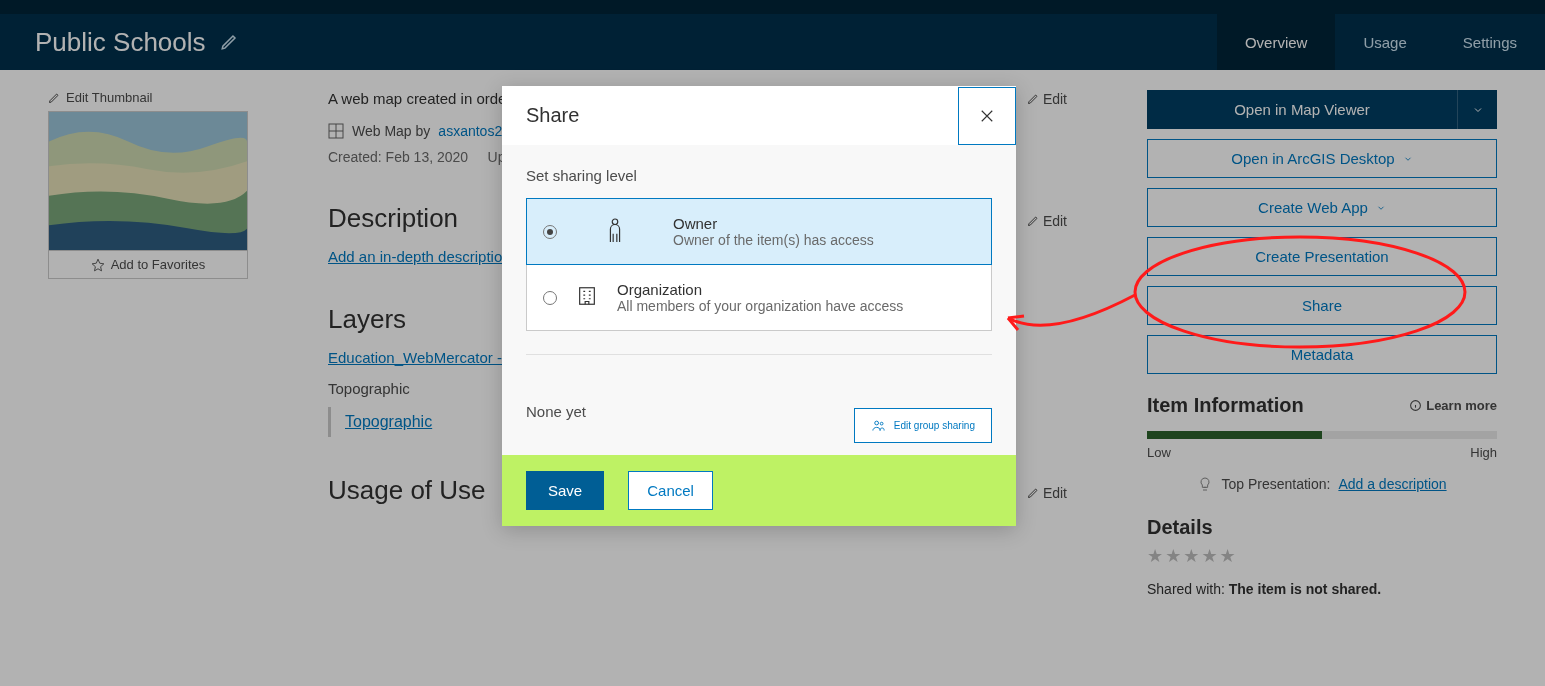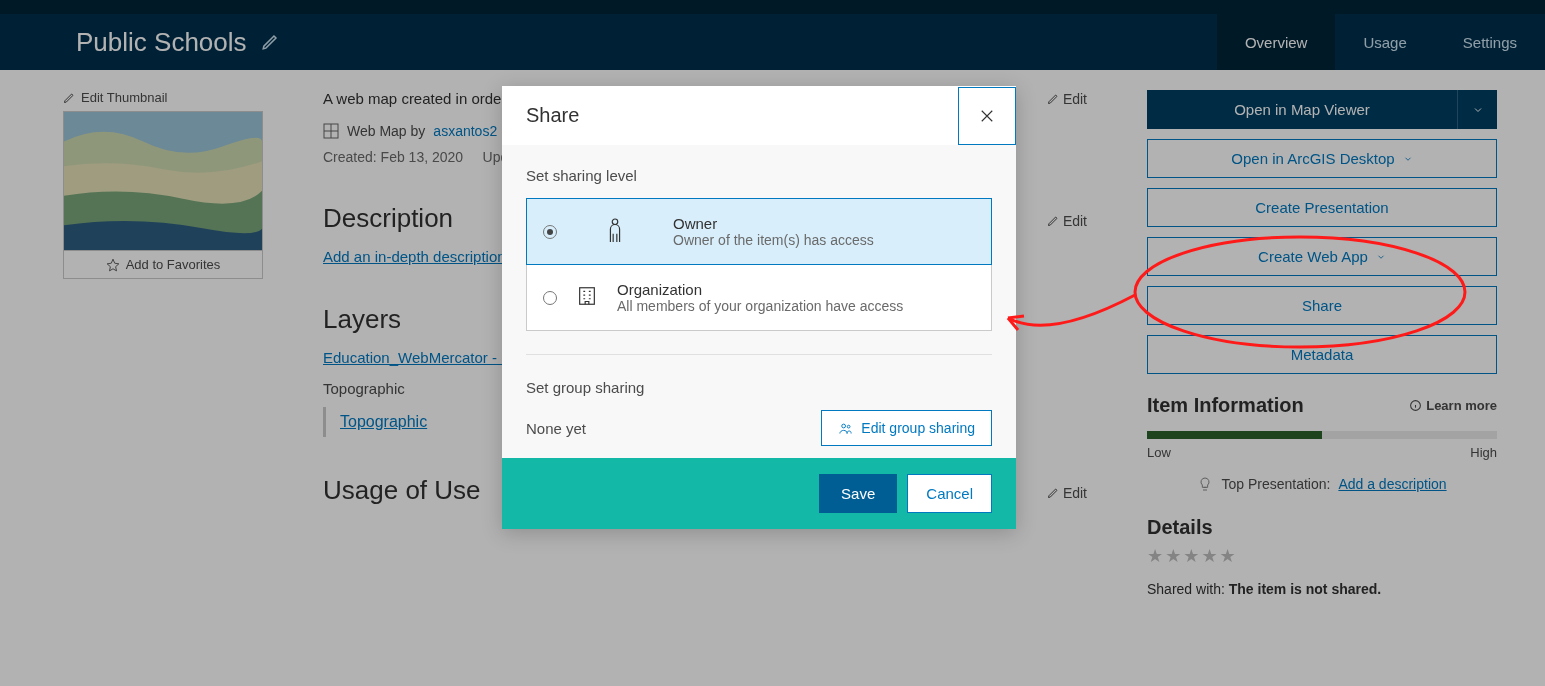--- a/index.html
+++ b/index.html
@@ -17,29 +17,29 @@
     --selected-blue-border: #0079c1;
     --button-blue: #005e95;
     --green-bar: #2b622b;
     --overlay: rgba(0,0,0,0.30);
   }
   * { box-sizing: border-box; font-family: "Avenir Next", "Segoe UI", Arial, sans-serif; }
   html, body { margin:0; padding:0; width:1545px; height:686px; overflow:hidden; }
   body { color: var(--text-dark); position:relative; }
 
   
-  .header { background: var(--header-blue); height:70px; display:flex; align-items:center; justify-content:space-between; padding-left:76px; color:#fff; border-top:14px solid var(--header-blue-dark); }
+  .header { background: var(--header-blue); height:70px; display:flex; align-items:center; justify-content:space-between; padding-left:35px; color:#fff; border-top:14px solid var(--header-blue-dark); }
   .header-left { display:flex; align-items:center; gap:14px; }
   .title { font-size:26px; font-weight:300; }
   .header .pencil { color:#cde3f0; }
   .tabs { display:flex; height:100%;text-align:center; }
   .tab { padding:0 28px; display:flex; align-items:center; color:#cde3f0; font-size:15px; cursor:pointer; }
   .tab.active { background: var(--header-blue-dark); color:#fff; }
 
-  .body { display:flex; padding:20px 48px 0 63px; gap:60px; }
+  .body { display:flex; padding:20px 48px 0 48px; gap:80px; }
   .left-col { width:200px; flex:none; }
   .mid-col { flex:1; }
   .right-col { width:350px; flex:none; }
 
   .edit-thumb-link { display:flex; align-items:center; gap:6px; font-size:13px; color:var(--text-medium); margin-bottom:6px; cursor:pointer; }
   .thumb { width:200px; height:140px; border:1px solid var(--border-gray); display:flex; align-items:center; justify-content:center; background:linear-gradient(180deg,#bad7e6 0%, #d7e7c7 40%, #e9e4c4 60%, #8fb98f 80%, #3a6a8a 100%); position:relative; }
   .thumb svg { width:100%; height:100%; }
   .add-fav { border:1px solid var(--border-gray); padding:6px; text-align:center; font-size:13px; color:var(--text-medium); display:flex; align-items:center; justify-content:center; gap:6px; cursor:pointer; border-top:none;}
 
   .summary { font-size:15px; color:var(--text-dark); }
@@ -90,22 +90,22 @@
   .radio-box { border:1px solid var(--border-gray); padding:16px; background:#fff; display:flex; align-items:center; gap:16px; margin-bottom:-1px; cursor:pointer;}
   .radio-box.selected { background:var(--selected-blue-bg); border:1px solid var(--selected-blue-border); position:relative; z-index:1;gap:44px;}
   .radio-dot { width:14px; height:14px; border:1px solid #767676; border-radius:50%; display:flex; align-items:center; justify-content:center; flex:none;}
   .radio-dot.checked::after { content:""; width:6px; height:6px; border-radius:50%; background:#444;}
   .radio-icon { width:28px; text-align:center; color:#444; flex:none;}
   .radio-text .rt-title { font-size:15px; color:#323232;}
   .radio-text .rt-sub { font-size:14px; color:#6a6a6a;}
   .divider { height:1px; background:#e0e0e0; margin:24px 0;}
   .group-row { display:flex; justify-content:space-between; align-items:center;}
   .none-yet { font-size:15px; color:var(--text-medium);}
-  .edit-group-btn { border:1px solid var(--accent-blue); color:var(--accent-blue); background:#fff; padding:9px 16px; font-size:14px; display:flex; align-items:center; gap:8px; cursor:pointer;}
-  .dialog-footer { padding:16px 24px; display:flex; justify-content:flex-end; gap:10px; background:#14b8a6;}
+  .edit-group-btn { border:1px solid var(--accent-blue); color:var(--accent-blue); background:#fff; padding:9px 16px; font-size:10px; display:flex; align-items:center; gap:8px; cursor:pointer;margin-top:29px;}
+  .dialog-footer { padding:16px 24px; display:flex; justify-content:flex-start; gap:24px; background:#bef264;}
   .btn-save { background:var(--button-blue); color:#fff; border:none; padding:10px 22px; font-size:15px; cursor:pointer;}
   .btn-cancel { background:#fff; color:var(--accent-blue); border:1px solid var(--accent-blue); padding:10px 18px; font-size:15px; cursor:pointer;}
 
   
   .annotation { position:absolute; left:990px; top:230px; width:480px; height:130px; pointer-events:none;}
 
   .icon-svg { vertical-align:middle; }
 </style>
 </head>
 <body>
@@ -215,27 +215,27 @@
             <path d="M6 9l6 6 6-6"></path>
           </svg>
       </div>
     </div>
     <div class="act-btn">
       <span>Open in ArcGIS Desktop</span>
       <svg class="icon-svg chev" width="10" height="10" viewBox="0 0 24 24" fill="none" stroke="currentColor" stroke-width="2">
           <path d="M6 9l6 6 6-6"></path>
         </svg>
     </div>
-    <div class="act-btn">Create Presentation</div>
     <div class="act-btn">
       <span>Create Web App</span>
       <svg class="icon-svg chev" width="10" height="10" viewBox="0 0 24 24" fill="none" stroke="currentColor" stroke-width="2">
           <path d="M6 9l6 6 6-6"></path>
         </svg>
     </div>
+    <div class="act-btn">Create Presentation</div>
     <div class="act-btn">Share</div>
     <div class="act-btn">Metadata</div>
 
     <div class="info-head">
       <span>Item Information</span>
       <span class="learn-more">
         <svg class="icon-svg" width="13" height="13" viewBox="0 0 24 24" fill="none" stroke="currentColor" stroke-width="2">
             <circle cx="12" cy="12" r="9"></circle>
             <path d="M12 8h0M12 11v5"></path>
           </svg>
@@ -303,21 +303,20 @@
           </svg>
       </div>
       <div class="radio-text">
         <div class="rt-title">Organization</div>
         <div class="rt-sub">All members of your organization have access</div>
       </div>
     </div>
 
     <div class="divider"></div>
 
-    <div class="set-label">Set group sharing</div>
     <div class="group-row">
       <span class="none-yet">None yet</span>
       <div class="edit-group-btn">
         <svg width="15" height="15" viewBox="0 0 24 24" fill="none" stroke="currentColor" stroke-width="1.5">
             <circle cx="9" cy="8" r="3"></circle>
             <circle cx="17" cy="9" r="2.2"></circle>
             <path d="M3 20c0-3 3-5 6-5s6 2 6 5M14 20c0-2 1.5-4 4-4s3 2 3 4"></path>
           </svg>
         <span>Edit group sharing</span>
       </div>

